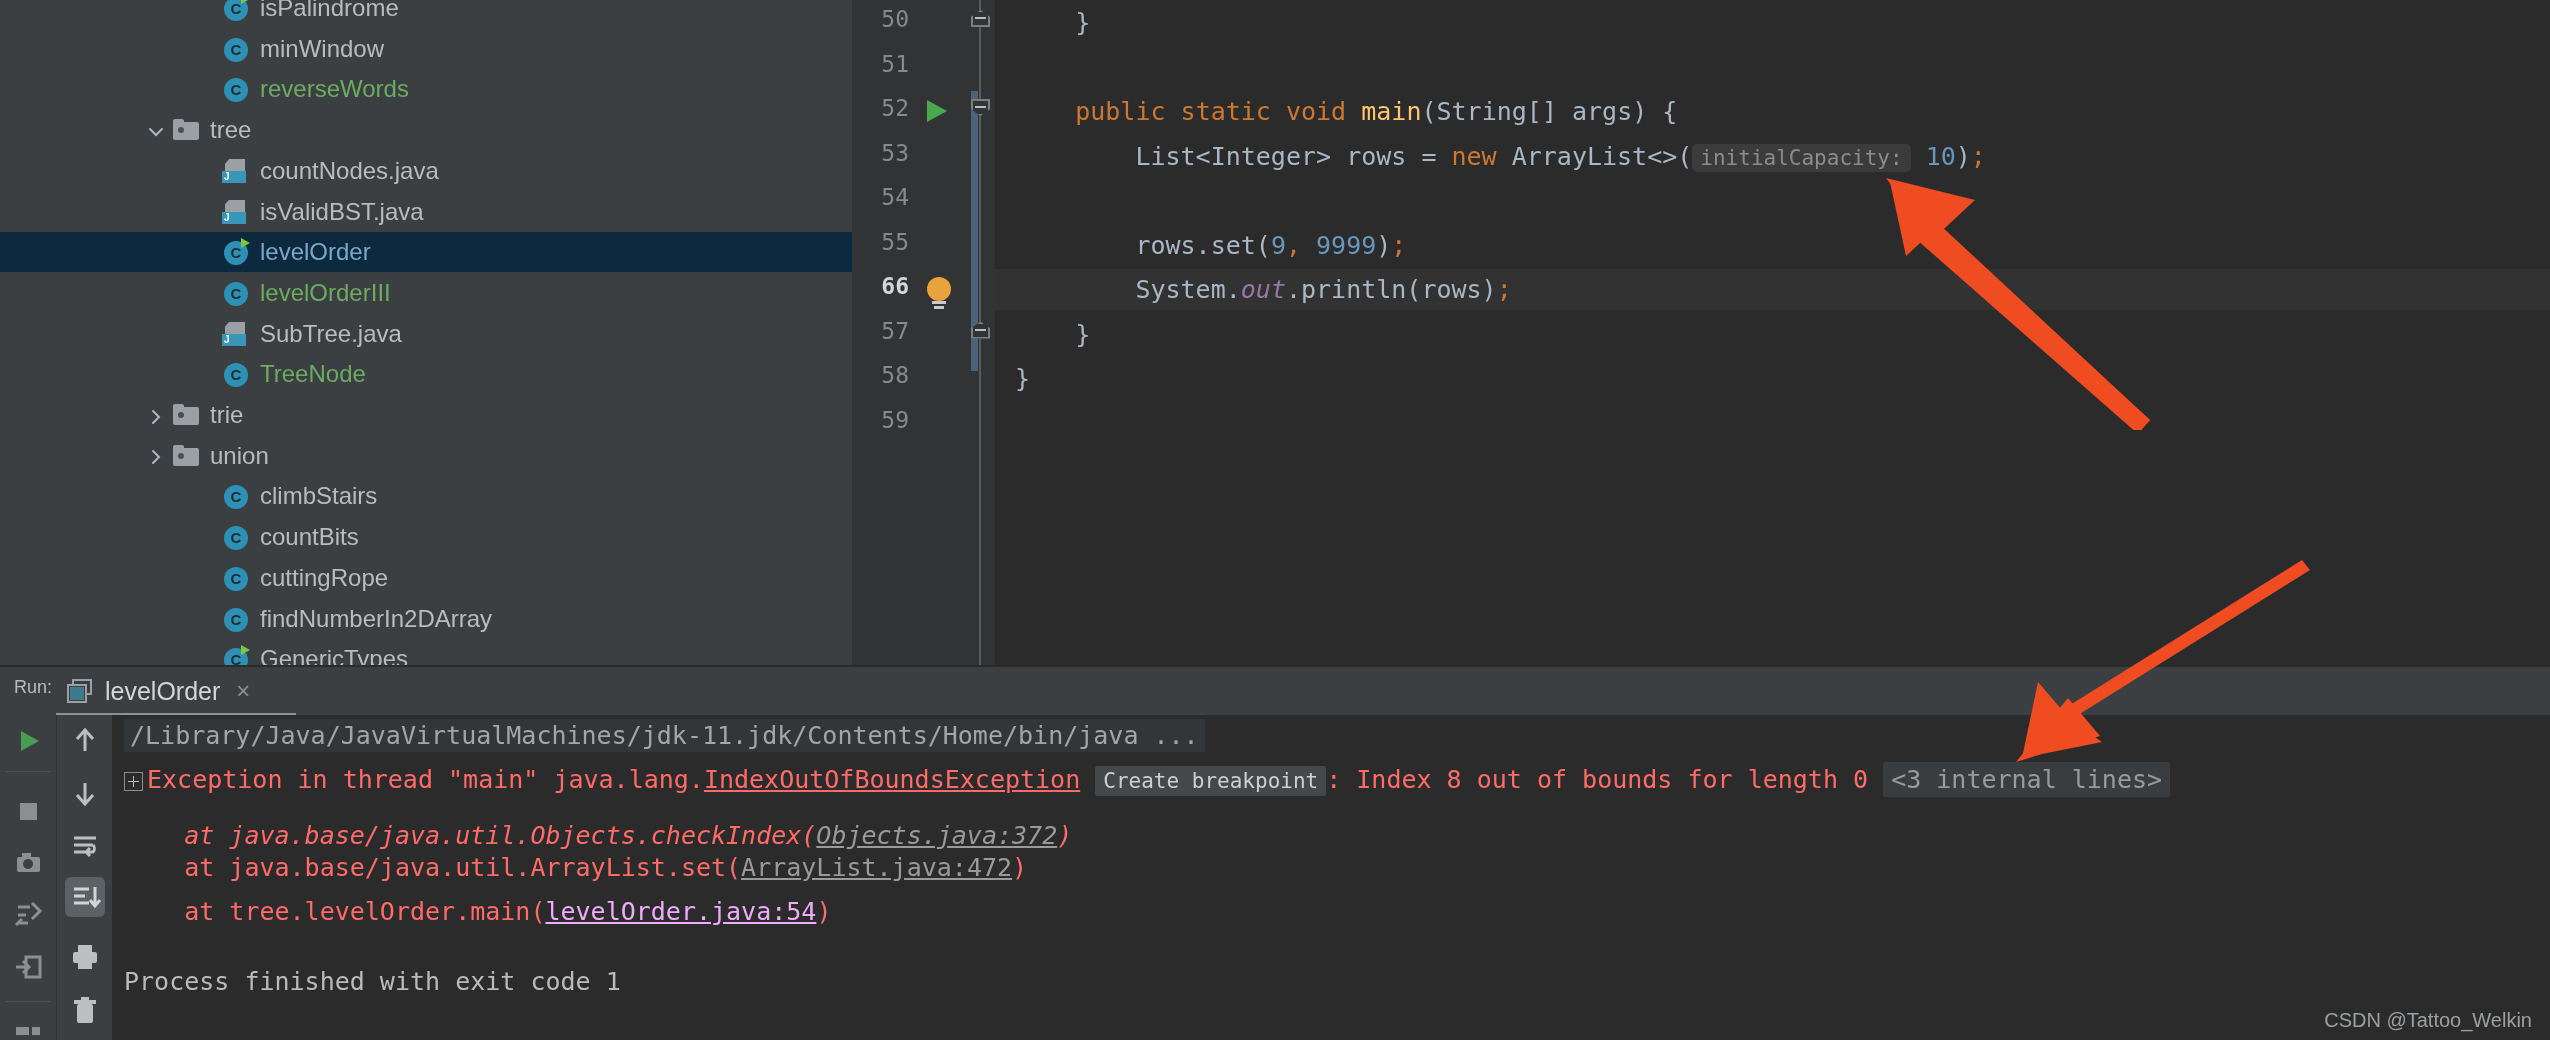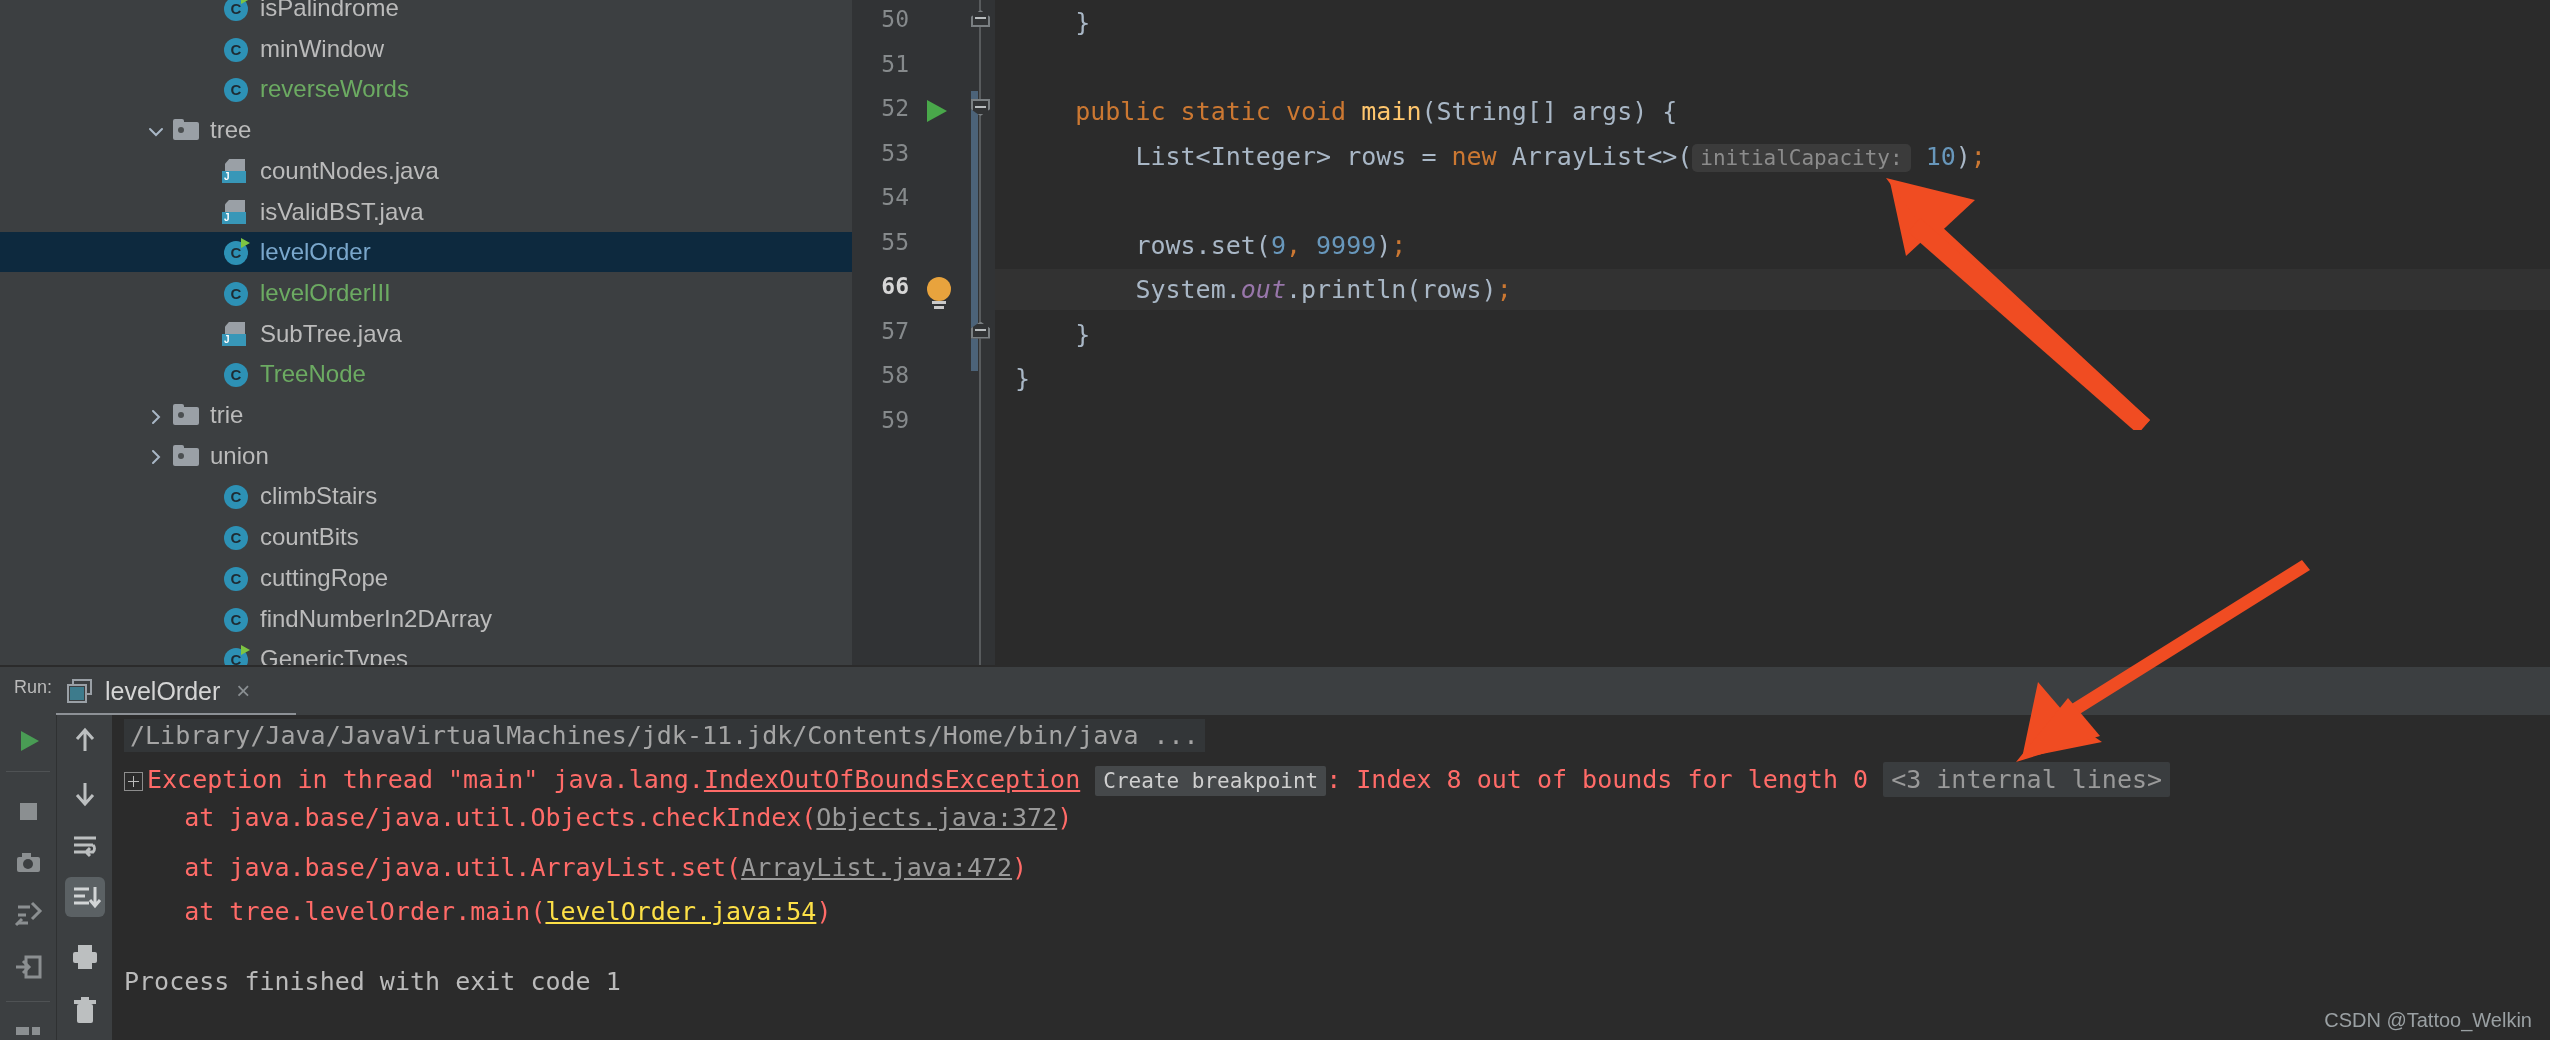--- a/index.html
+++ b/index.html
@@ -145,21 +145,21 @@
   }
   .cons-line{
     position:absolute;left:12px;white-space:pre;
     font-family:"DejaVu Sans Mono","Liberation Mono",monospace;
     font-size:25px;color:#bbbbbb;
   }
   .cmdbox{background:#333638;color:#a5a5a5;padding:2px 6px;}
   .err{color:#ff6b68;}
   .errlink{color:#ff6b68;text-decoration:underline;text-decoration-color:#ff6b68;}
   .graylink{color:#9a9a9a;text-decoration:underline;}
-  .bluelink{color:#fde047;text-decoration:underline;}
+  .bluelink{color:#f0abfc;text-decoration:underline;}
   .cbp{background:#45484a;color:#cfcfcf;font-size:21px;padding:3px 8px;border-radius:2px;}
   .internal{background:#3a3d3f;color:#9a9a9a;padding:3px 8px;border-radius:2px;}
   .expander{
     display:inline-block;width:19px;height:19px;border:1px solid #8d8d8d;
     position:relative;vertical-align:middle;margin-right:4px;box-sizing:border-box;
   }
   .expander:before{content:"";position:absolute;left:3px;top:8px;width:11px;height:1px;background:#bbb;}
   .expander:after{content:"";position:absolute;left:8px;top:3px;width:1px;height:11px;background:#bbb;}
 
   #watermark{
@@ -447,21 +447,21 @@
             </svg></div>
           <div class="tbtn" style="left: 8px; top: 276px;"><svg width="40" height="40" viewBox="0 0 40 40">
               <rect x="12" y="13" width="16" height="19" rx="2" fill="#bcbfc0"></rect>
               <rect x="9" y="9" width="22" height="4" fill="#bcbfc0"></rect>
               <rect x="16" y="6" width="8" height="4" fill="#bcbfc0"></rect>
             </svg></div>
         </div>
       <div id="console">
           <div class="cons-line" style="top: 6px;"><span class="cmdbox">/Library/Java/JavaVirtualMachines/jdk-11.jdk/Contents/Home/bin/java ...</span></div>
           <div class="cons-line" style="top: 50px;"><span class="expander"></span><span class="err">Exception in thread "main" java.lang.</span><span class="errlink">IndexOutOfBoundsException</span> <span class="cbp">Create breakpoint</span><span class="err">: Index 8 out of bounds for length 0</span> <span class="internal">&lt;3 internal lines&gt;</span></div>
-          <div class="cons-line" style="top: 88px;"><span class="err">    at java.base/java.util.Objects.checkIndex(</span><span class="graylink">Objects.java:372</span><span class="err">)</span></div>
+          <div class="cons-line" style="top: 106px; font-style: italic;"><span class="err">    at java.base/java.util.Objects.checkIndex(</span><span class="graylink">Objects.java:372</span><span class="err">)</span></div>
           <div class="cons-line" style="top: 138px;"><span class="err">    at java.base/java.util.ArrayList.set(</span><span class="graylink">ArrayList.java:472</span><span class="err">)</span></div>
           <div class="cons-line" style="top: 182px;"><span class="err">    at tree.levelOrder.main(</span><span class="bluelink">levelOrder.java:54</span><span class="err">)</span></div>
           <div class="cons-line" style="top: 252px;"><span>Process finished with exit code 1</span></div>
         </div>
     </div>
   </div>
 
   <div id="watermark">CSDN @Tattoo_Welkin</div>
 
   <svg class="annot-arrow" style="left:1820px;top:170px;" width="340" height="260" viewBox="0 0 340 260">

